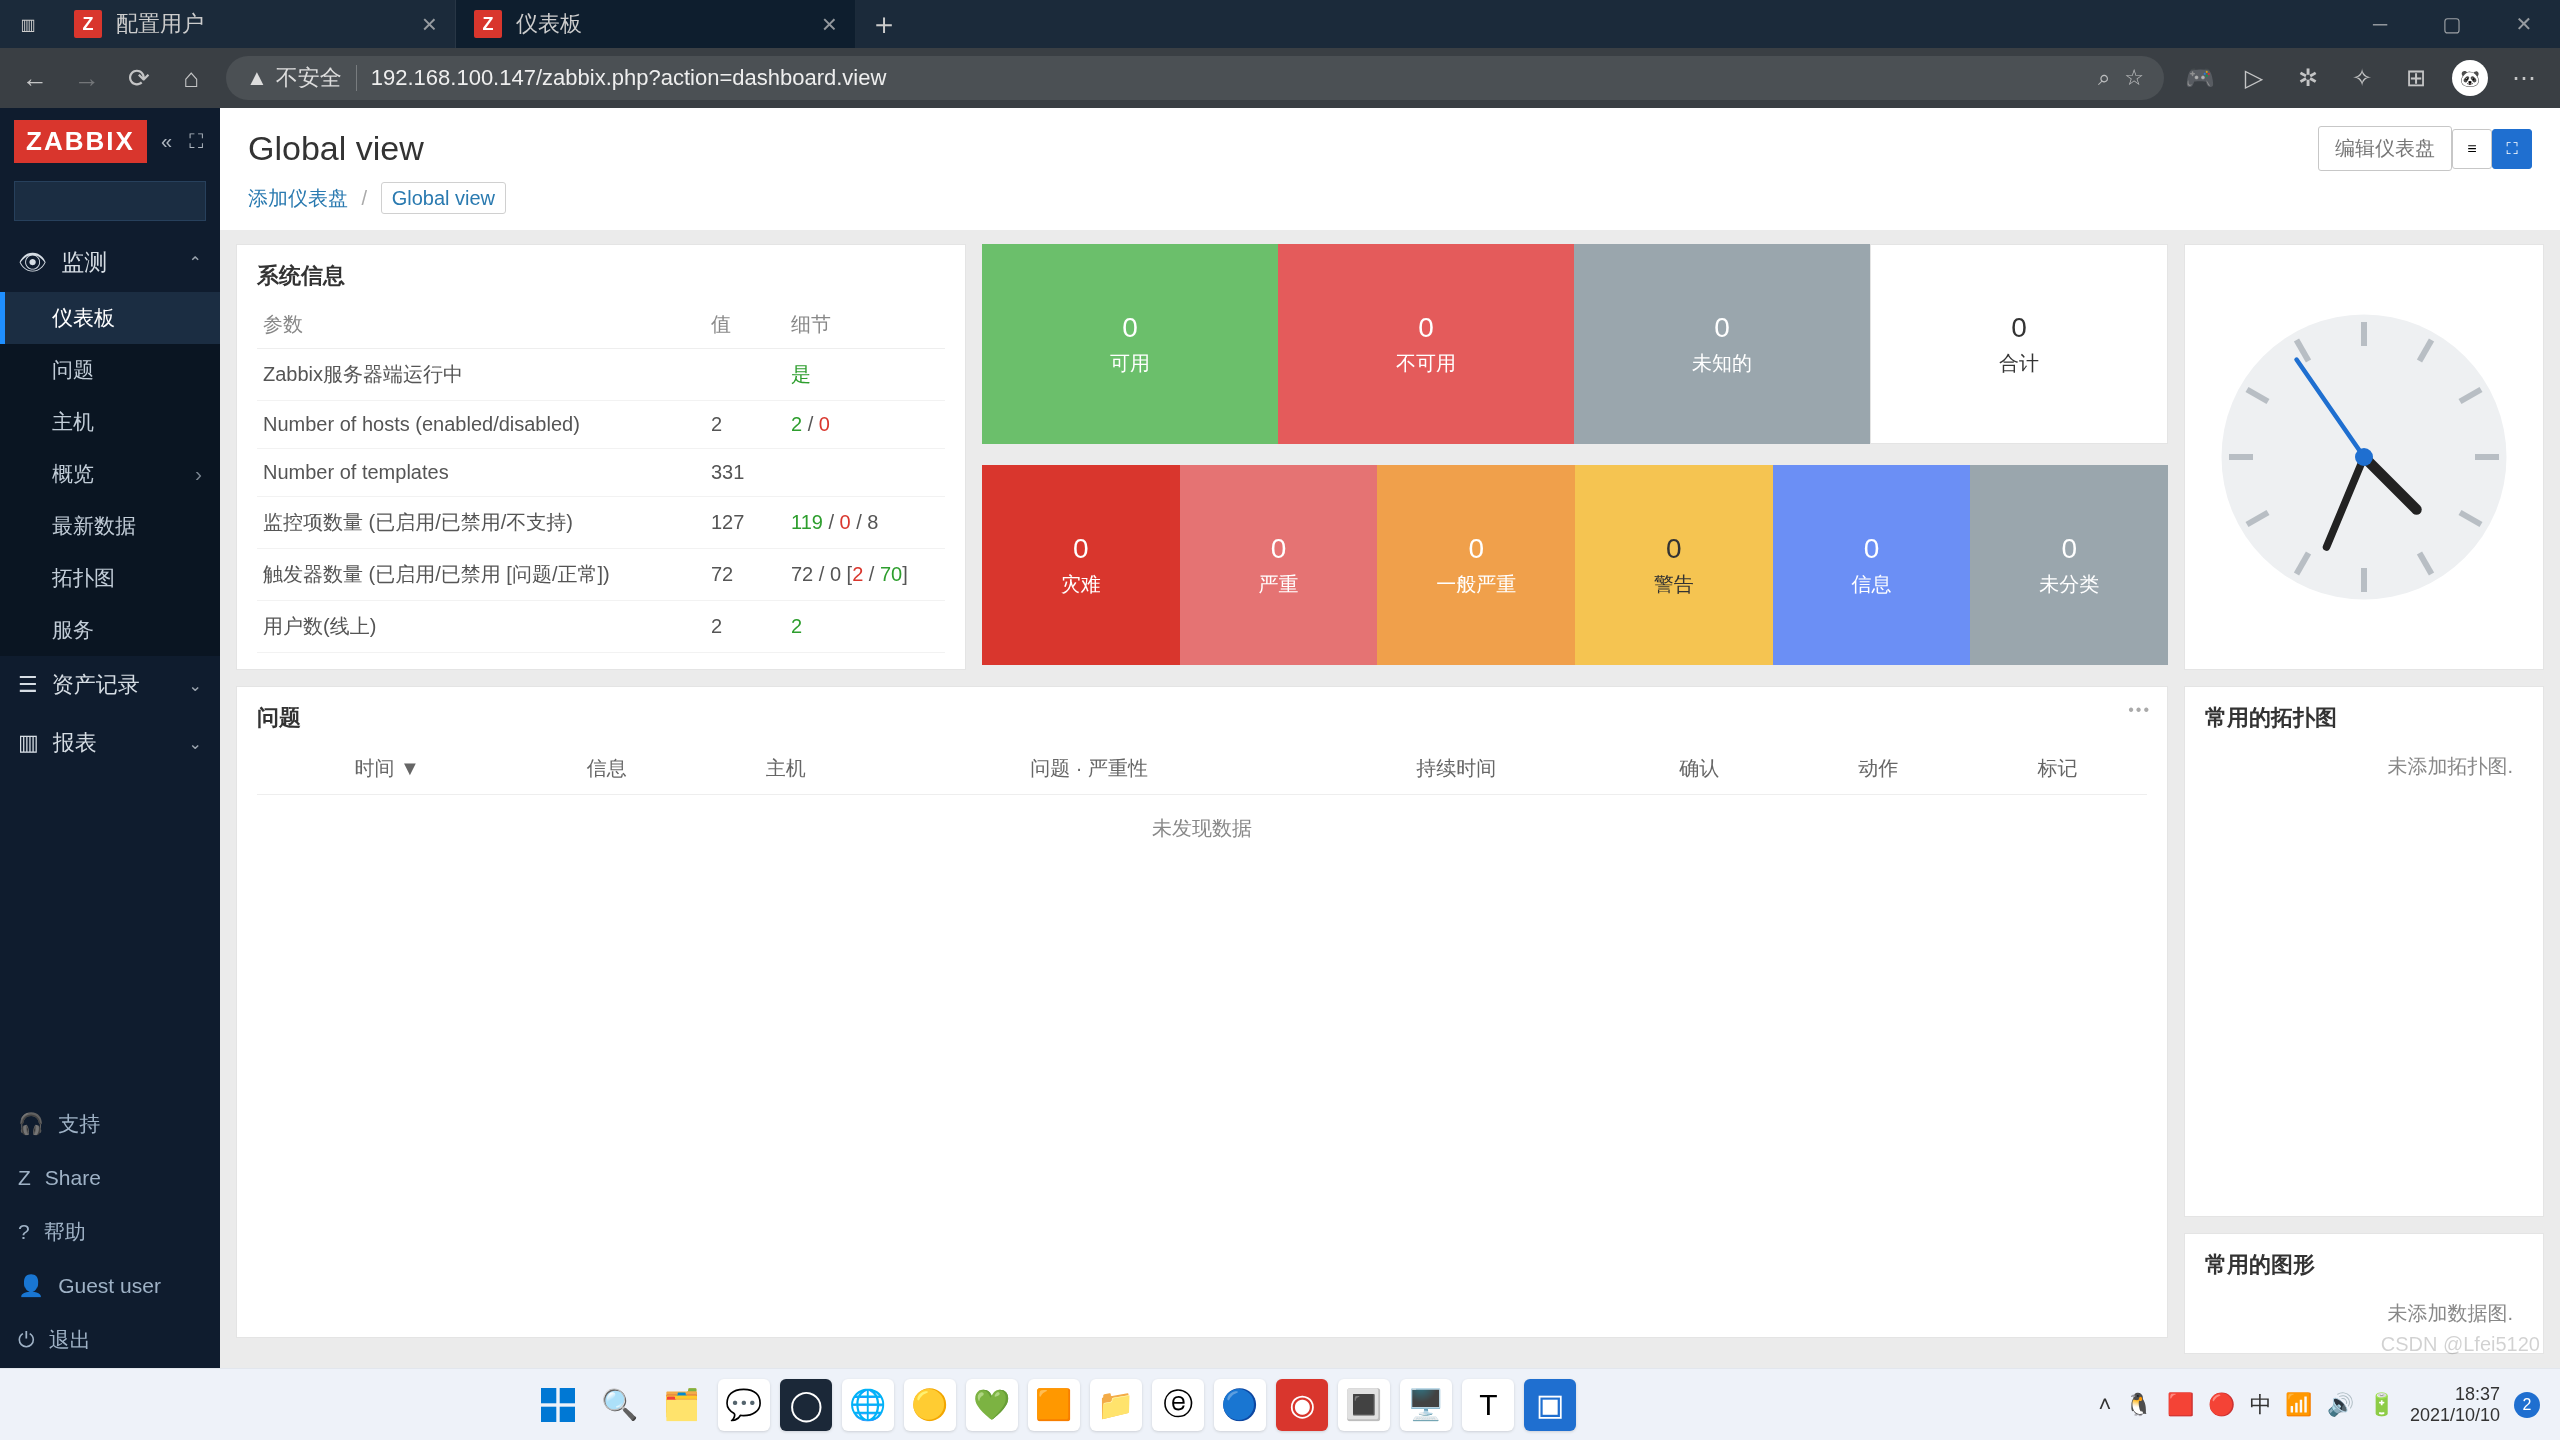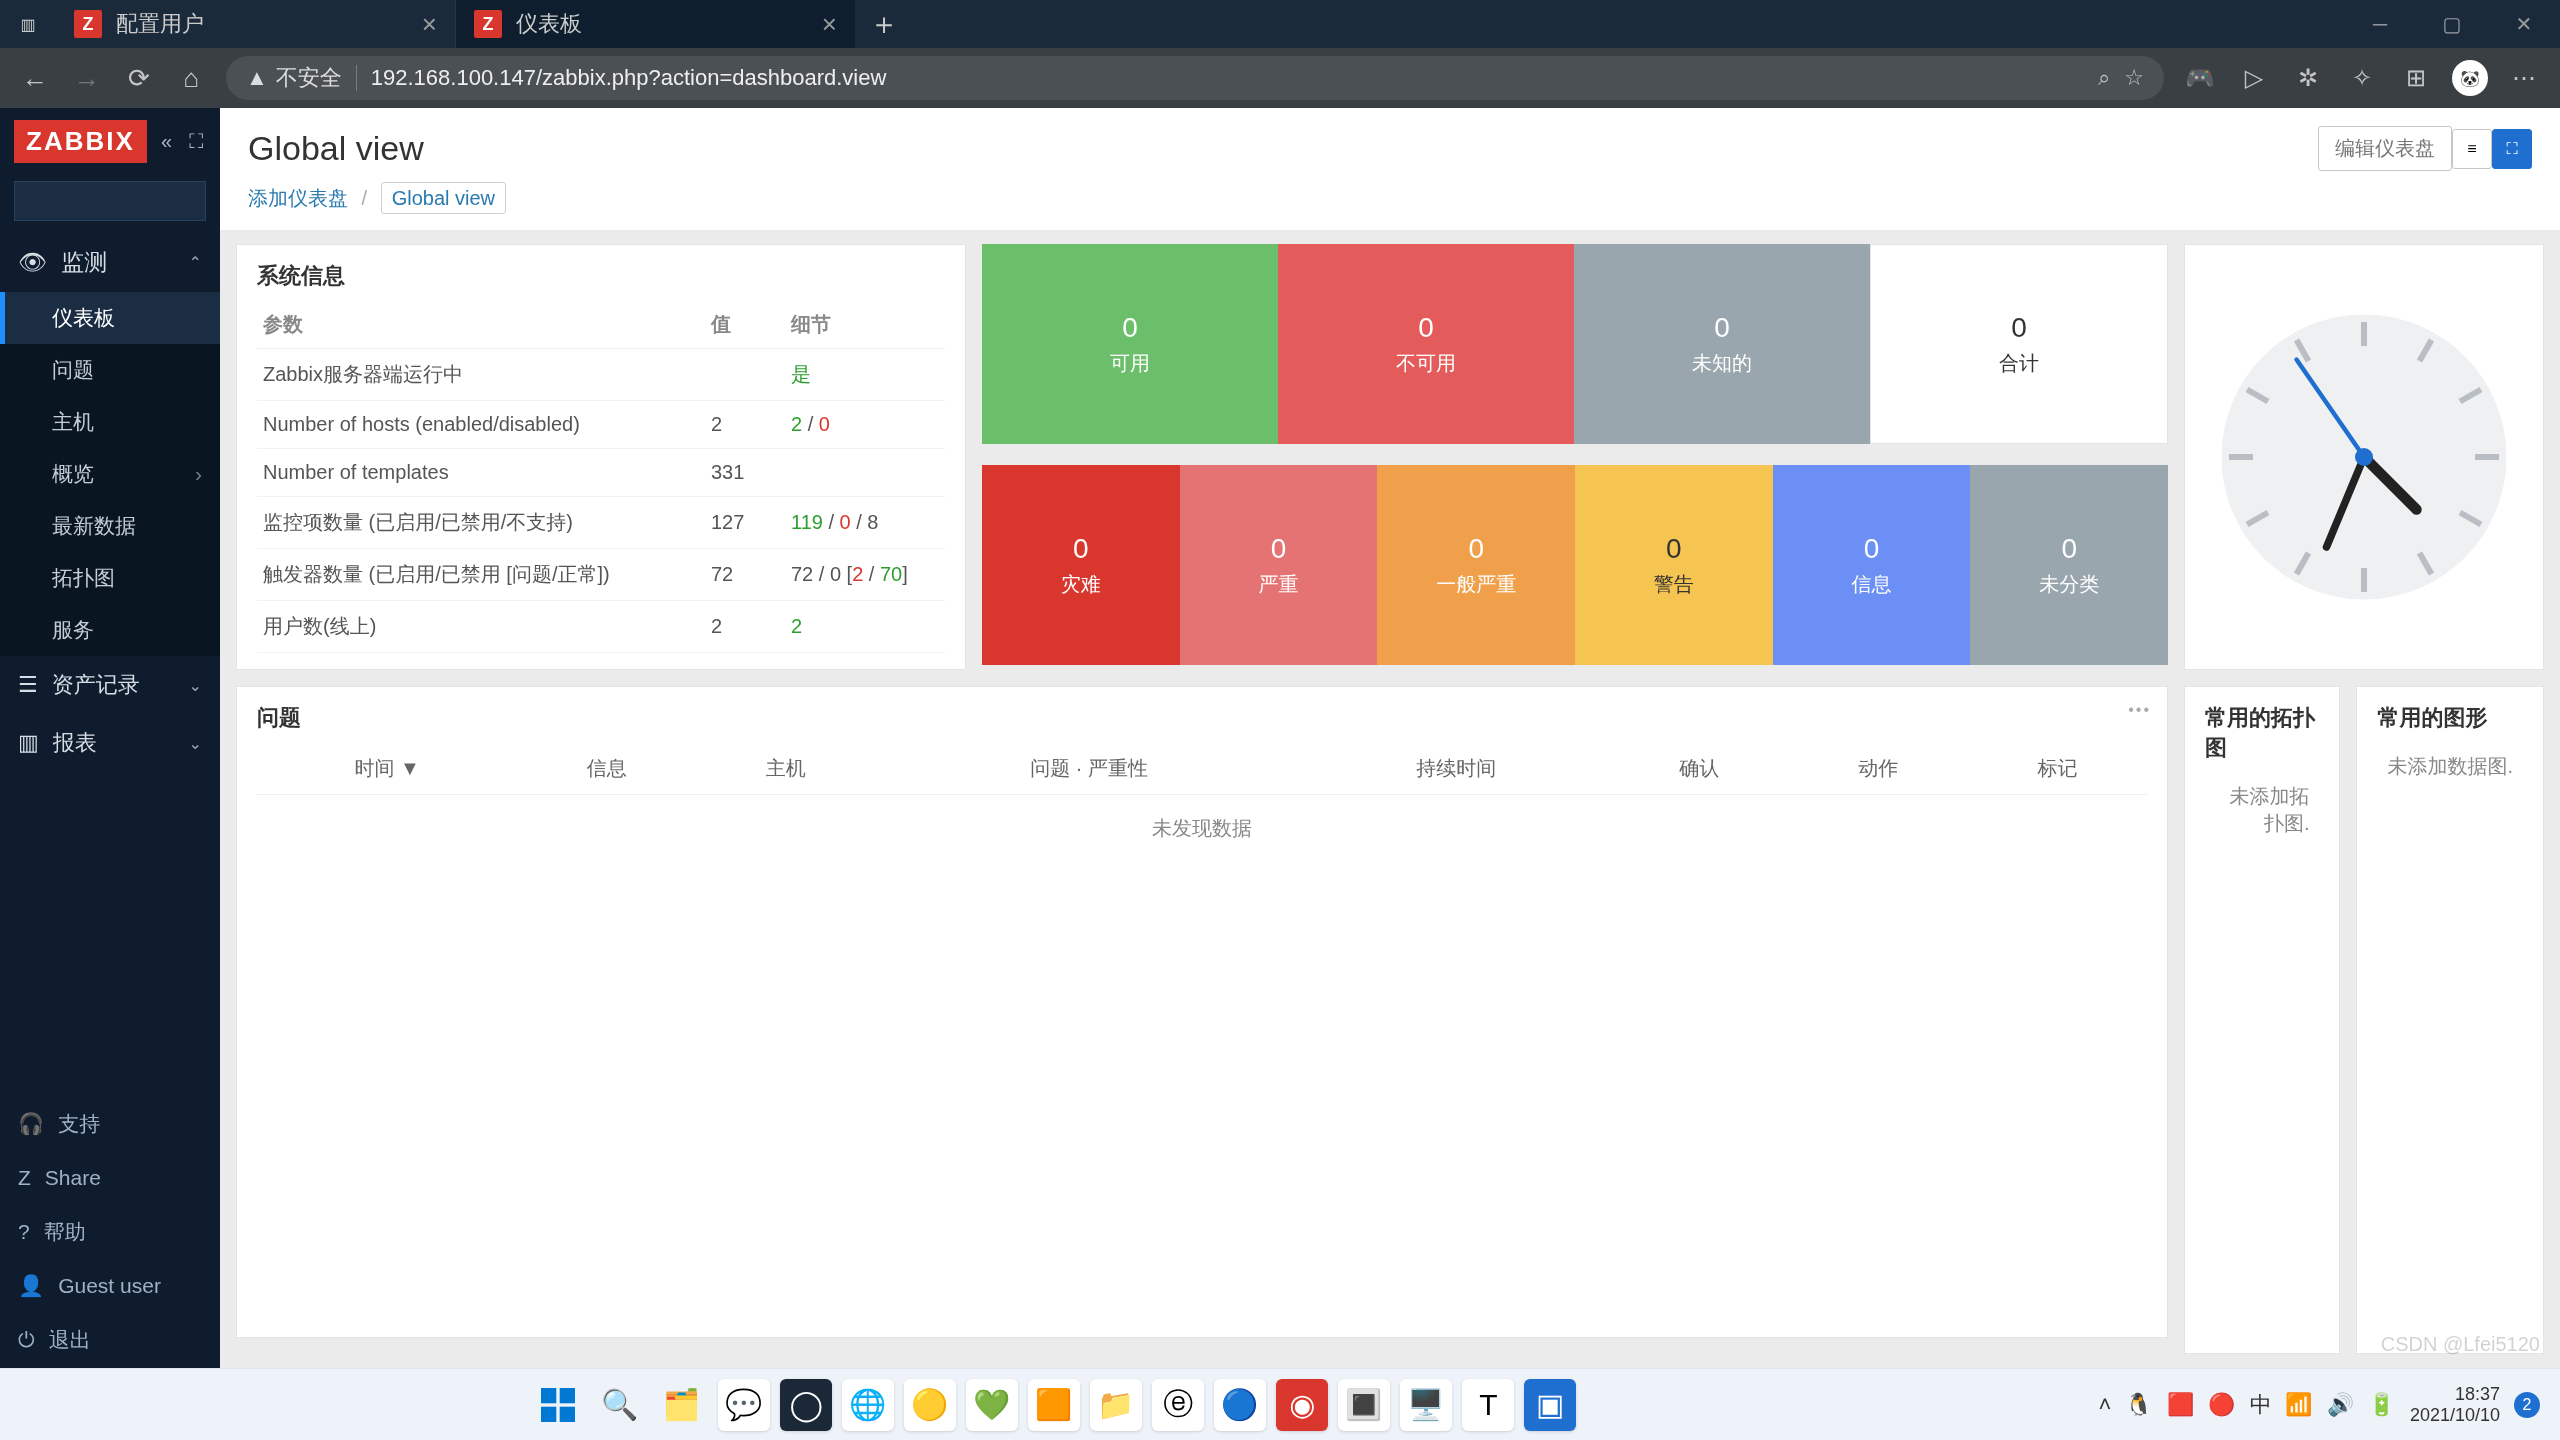--- a/index.html
+++ b/index.html
@@ -51,21 +51,21 @@
 .icon-btn.blue{background:#1f6fd0;border-color:#1f6fd0;color:#fff}
 .crumbs{background:#fff;padding:14px 28px 18px;font-size:20px;color:#2a7ab0}
 .crumbs .sep2{color:#aaa;margin:0 8px}
 .crumbs .cur{border:1px solid #d0d0d0;padding:4px 10px;border-radius:3px}
 .dash{flex:1;padding:14px 16px;display:grid;grid-template-columns:730px 1fr 360px;grid-template-rows:auto auto 1fr auto;gap:16px;min-height:0;align-content:start}
 .widget{background:#fff;border:1px solid #e4e4e4;padding:16px 20px}
 .widget h3{font-size:22px;font-weight:bold;color:#333;margin-bottom:10px}
 
 .sysinfo{grid-column:1;grid-row:1 / span 2}
 .sysinfo table{width:100%;font-size:20px;border-collapse:collapse;color:#555}
-.sysinfo th{text-align:left;font-weight:bold;color:#888;padding:10px 6px;border-bottom:1px solid #eee}
+.sysinfo th{text-align:left;font-weight:normal;color:#888;padding:10px 6px;border-bottom:1px solid #eee}
 .sysinfo td{padding:12px 6px;border-bottom:1px solid #f2f2f2}
 .g{color:#2e9e2e}.r{color:#d9362d}
 
 .tiles{grid-column:2;grid-row:1;display:flex;padding:0;border:none;background:transparent}
 .tile{flex:1;height:200px;display:flex;flex-direction:column;align-items:center;justify-content:center;color:#333;font-size:20px}
 .tile .num{font-size:28px;margin-bottom:6px}
 .t-green{background:#6bbf6b;color:#fff}
 .t-red{background:#e45b5b;color:#fff}
 .t-grey{background:#9aa6ad;color:#fff}
 .t-white{background:#fff;border:1px solid #e4e4e4}
@@ -76,21 +76,21 @@
 
 .clock{grid-column:3;grid-row:1 / span 2;display:flex;align-items:center;justify-content:center}
 .clock svg{width:300px;height:300px}
 
 .problems{grid-column:1 / span 2;grid-row:3;min-height:560px;position:relative}
 .problems .menu{position:absolute;right:16px;top:14px;color:#aaa;letter-spacing:2px}
 .ptable{width:100%;font-size:20px;color:#666;border-collapse:collapse;margin-top:8px}
 .ptable th{font-weight:normal;padding:12px 8px;color:#666;border-bottom:1px solid #eee;text-align:center}
 .ptable .empty{text-align:center;padding:20px;color:#888}
 
-.rcol{grid-column:3;grid-row:3 / span 2;display:flex;flex-direction:row;gap:16px;min-height:0}
+.rcol{grid-column:3;grid-row:3 / span 2;display:flex;flex-direction:column;gap:16px;min-height:0}
 .rcol .widget{flex:0 0 auto}
 .rcol .widget.fill{flex:1}
 .placeholder{color:#888;text-align:right;padding:10px;font-size:20px}
 
 .taskbar{height:72px;background:rgba(235,240,248,.85);backdrop-filter:blur(6px);display:flex;align-items:center;padding:0 20px;gap:10px;border-top:1px solid rgba(0,0,0,.05)}
 .task-center{flex:1;display:flex;justify-content:center;gap:10px}
 .task-ico{width:52px;height:52px;border-radius:6px;display:flex;align-items:center;justify-content:center;font-size:30px}
 .task-ico.app{background:#fff;box-shadow:0 1px 3px rgba(0,0,0,.15)}
 .tray{display:flex;align-items:center;gap:14px;font-size:20px;color:#333}
 .tray .clock2{text-align:right;font-size:18px;line-height:1.15}

